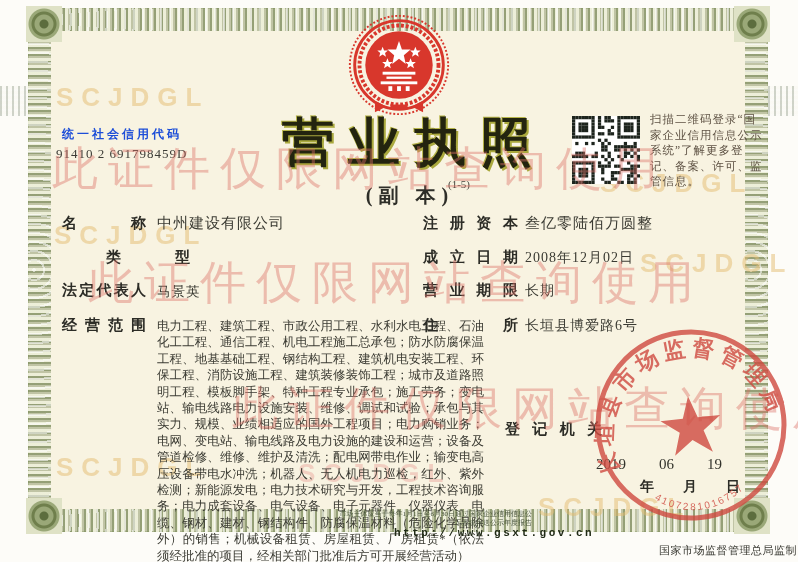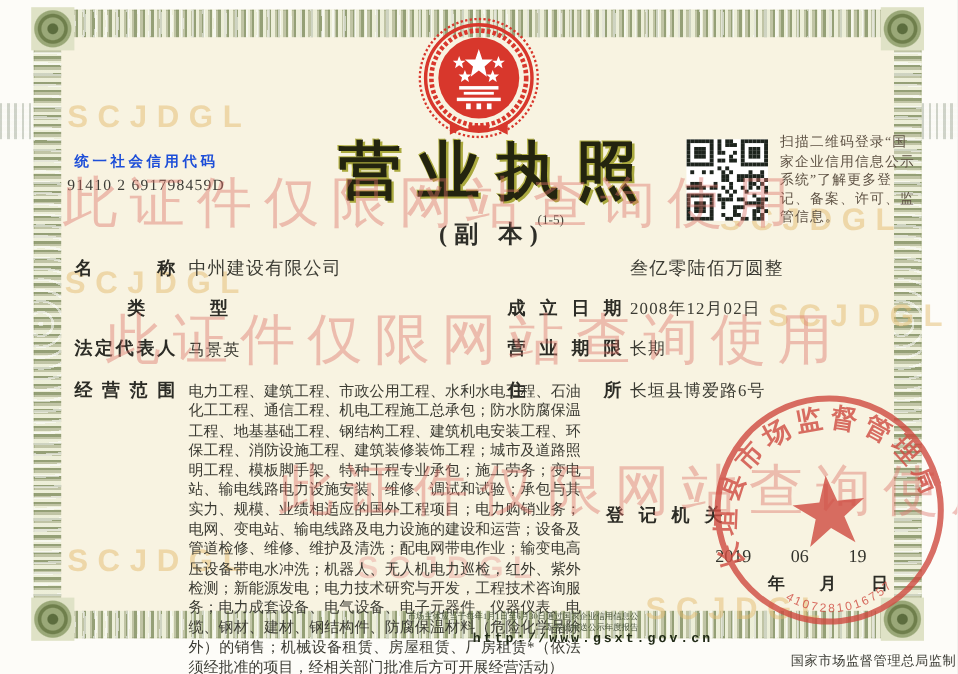--- a/index.html
+++ b/index.html
@@ -340,20 +340,21 @@
   <div class="abs val" style="left:157px;top:214px;font-size:15px;">中州建设有限公司</div>
 
   <div class="abs lbl l" style="top:248px;margin-left:44px;">类型</div>
 
   <div class="abs lbl l" style="top:281px;">法定代表人</div>
   <div class="abs val" style="left:157px;top:283px;font-size:13.5px;">马景英</div>
 
   <div class="abs lbl l" style="top:316px;">经营范围</div>
   <div id="scope-value" class="abs">电力工程、建筑工程、市政公用工程、水利水电工程、石油化工工程、通信工程、机电工程施工总承包；防水防腐保温工程、地基基础工程、钢结构工程、建筑机电安装工程、环保工程、消防设施工程、建筑装修装饰工程；城市及道路照明工程、模板脚手架、特种工程专业承包；施工劳务；变电站、输电线路电力设施安装、维修、调试和试验；承包与其实力、规模、业绩相适应的国外工程项目；电力购销业务；电网、变电站、输电线路及电力设施的建设和运营；设备及管道检修、维修、维护及清洗；配电网带电作业；输变电高压设备带电水冲洗；机器人、无人机电力巡检，红外、紫外检测；新能源发电；电力技术研究与开发，工程技术咨询服务；电力成套设备、电气设备、电子元器件、仪器仪表、电缆、钢材、建材、钢结构件、防腐保温材料（危险化学品除外）的销售；机械设备租赁、房屋租赁、厂房租赁*（依法须经批准的项目，经相关部门批准后方可开展经营活动）</div>
 
+  <div class="abs lbl r" style="top:214px;">注册资本</div>
   <div class="abs val" style="left:525px;top:214px;font-size:15px;">叁亿零陆佰万圆整</div>
 
   <div class="abs lbl r" style="top:248px;">成立日期</div>
   <div class="abs val" style="left:525px;top:249px;font-size:14px;">2008年12月02日</div>
 
   <div class="abs lbl r" style="top:281px;">营业期限</div>
   <div class="abs val" style="left:525px;top:282px;font-size:14px;">长期</div>
 
   <div class="abs lbl r" style="top:316px;">住所</div>
   <div class="abs val" style="left:525px;top:317px;font-size:14px;">长垣县博爱路6号</div>

